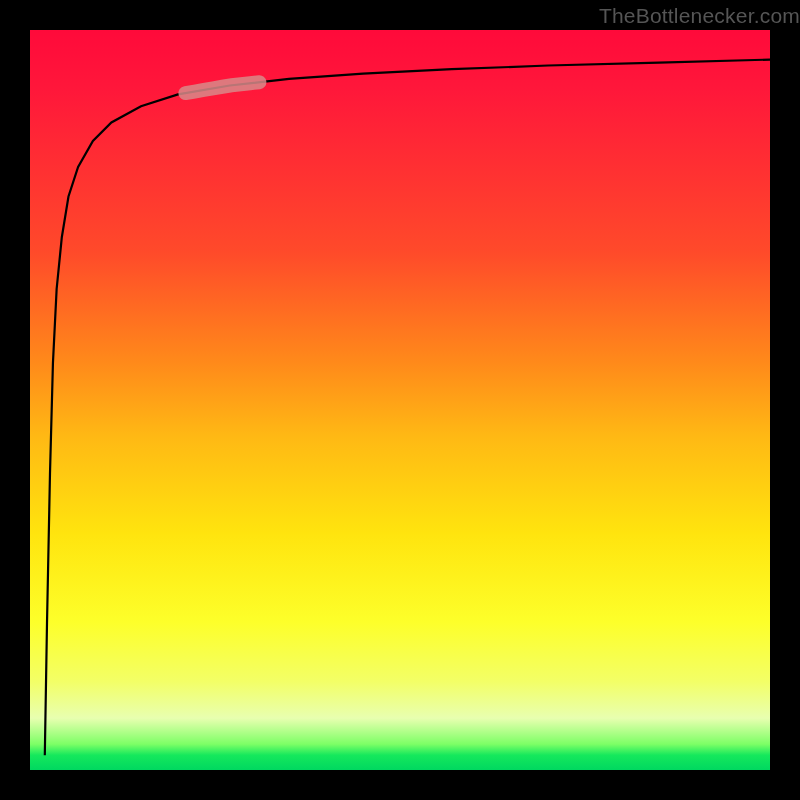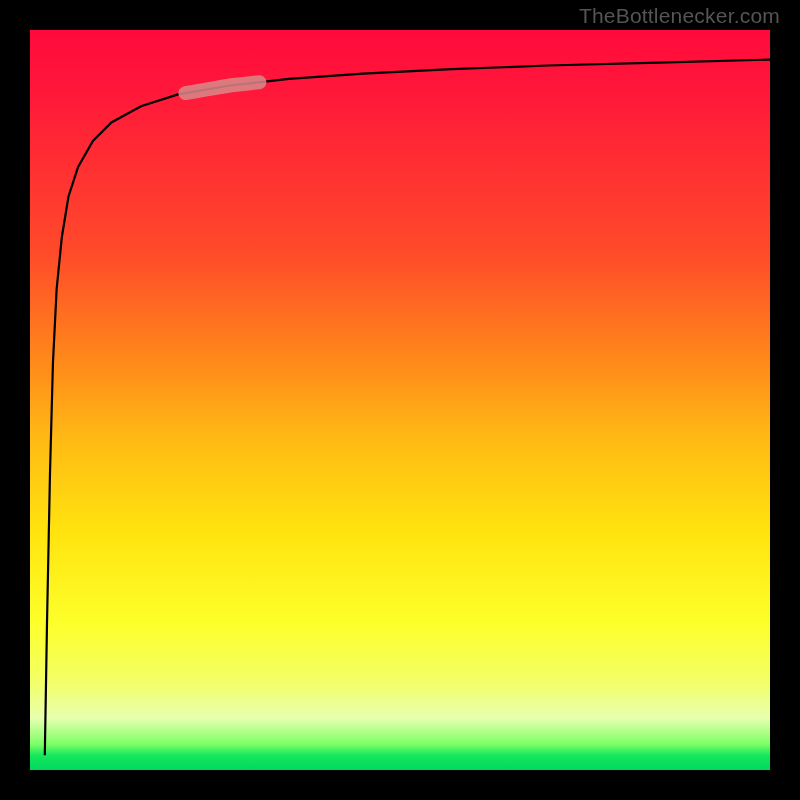--- a/index.html
+++ b/index.html
@@ -56,21 +56,21 @@
   .marker-path {
     fill: none;
     stroke: #d88a8a;
     stroke-width: 14;
     stroke-linecap: round;
     opacity: 0.85;
   }
   .watermark {
     position: absolute;
     top: 4px;
-    right: 20px;
+    right: 0;
     color: #555;
     font-size: 21px;
     letter-spacing: 0.2px;
     font-weight: 400;
     user-select: none;
   }
 </style>
 </head>
 <body>
 

